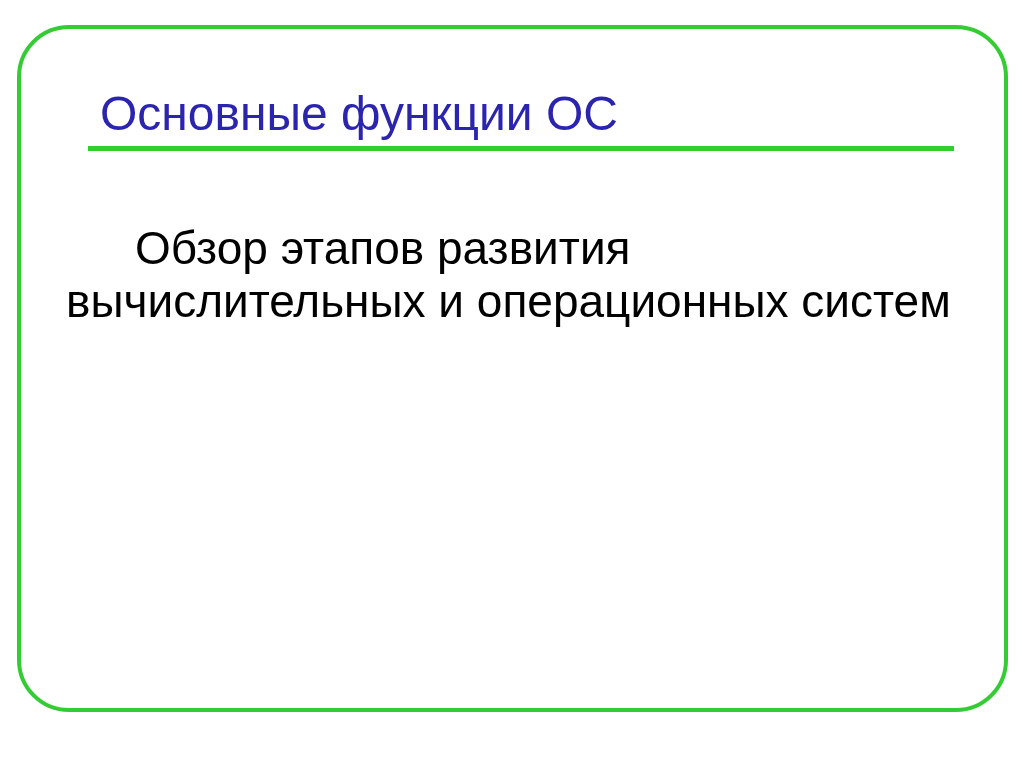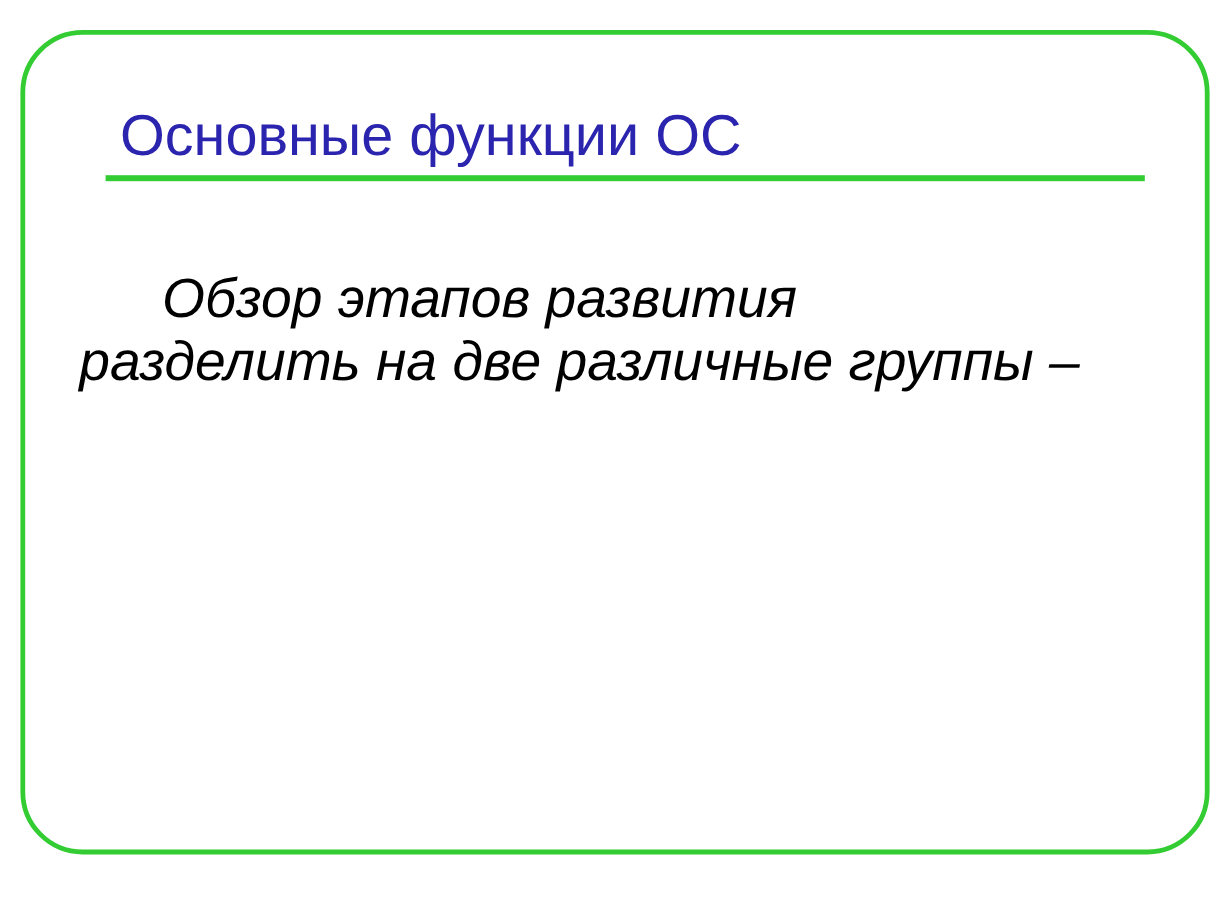--- a/index.html
+++ b/index.html
@@ -48,21 +48,20 @@
     background: var(--accent-green);
   }
   .slide-body {
     position: absolute;
     left: 66px;
     top: 222px;
     width: 900px;
     color: var(--body-text);
     font-size: 46px;
     line-height: 53px;
-    font-style: italic;
   }
   .body-line {
     white-space: pre;
   }
   .body-line.first {
     padding-left: 69px;
   }
 </style>
 </head>
 <body>
@@ -70,16 +69,16 @@
 <div class="stage">
 
   <div class="frame"></div>
 
   <div class="slide-title">Основные функции ОС</div>
 
   <div class="title-underline"></div>
 
   <div class="slide-body">
     <div class="body-line first">Обзор этапов развития</div>
-    <div class="body-line">разделить на две различные группы –</div>
+    <div class="body-line">вычислительных и операционных систем</div>
   </div>
 
 </div>
 
 </body></html>

